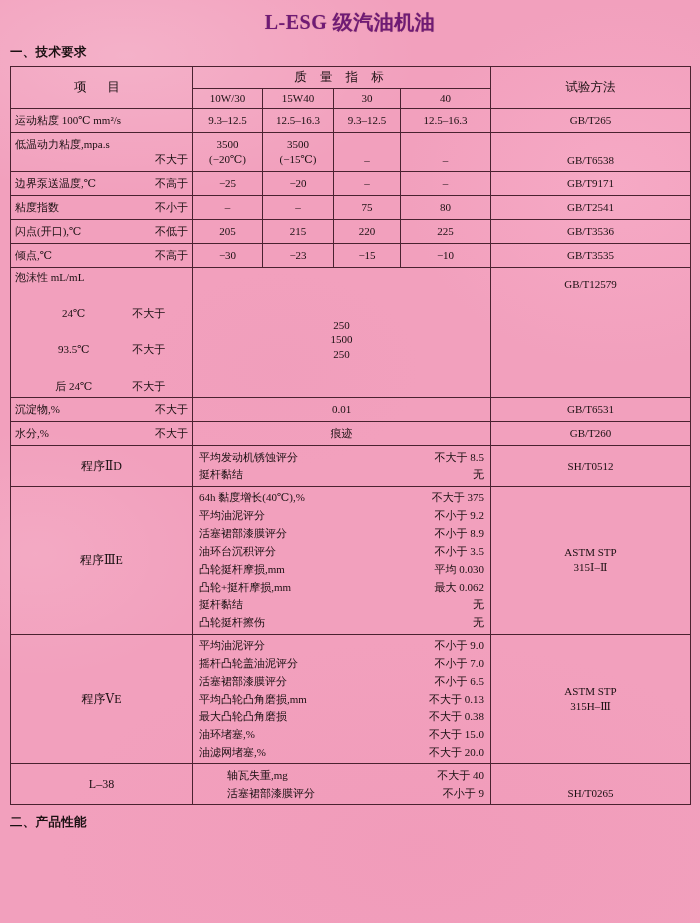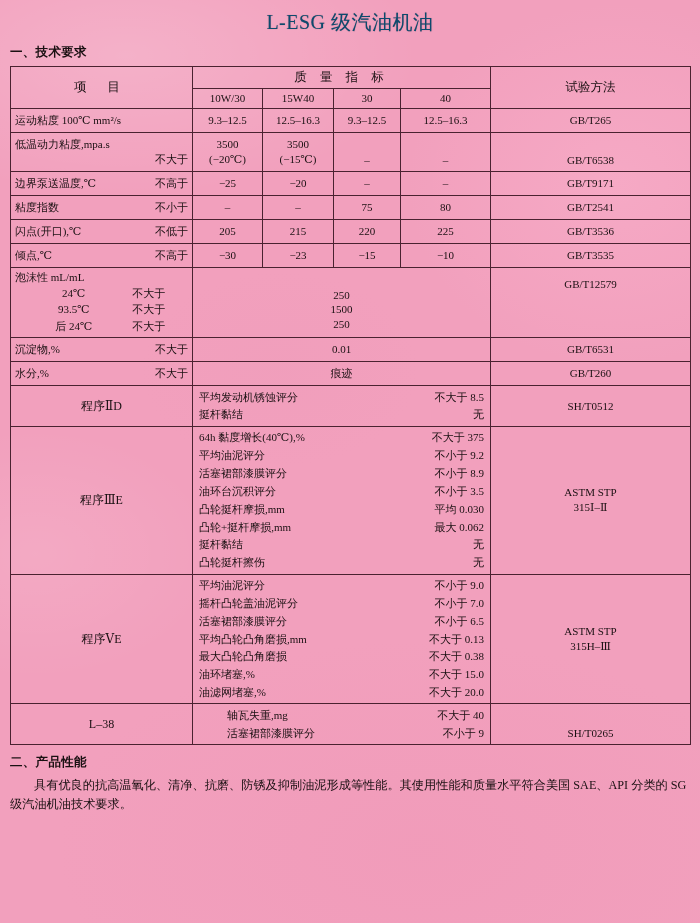--- a/index.html
+++ b/index.html
@@ -20,25 +20,25 @@
       radial-gradient(ellipse 520px 300px at 60% 92%, rgba(236,140,175,.22), transparent 70%),
       radial-gradient(ellipse 260px 180px at 5% 60%, rgba(255,255,255,.10), transparent 70%),
       radial-gradient(ellipse 200px 140px at 40% 40%, rgba(233,150,182,.18), transparent 70%);
     mix-blend-mode:normal;
   }
   .page{position:relative;z-index:2;padding:0 10px;}
 
   .doc-title{
     text-align:center;
     font-size:20px;
-    font-weight:normal;
+    font-weight:bold;
     letter-spacing:.5px;
     padding-top:9px;
     padding-bottom:4px;
-    color:#0c4a6e;
+    color:#701a75;
     text-shadow:0 0 1px rgba(40,15,25,.35);
   }
   .sec-head{
     font-size:12.5px;
     font-weight:bold;
     margin:4px 0 5px 0;
     letter-spacing:.3px;
     font-family:"DejaVu Sans","Liberation Sans",sans-serif;
   }
   .body-p{
@@ -82,21 +82,21 @@
   .item-2line{position:relative;height:34px;}
   .lim{ float:right; }
 
   
   .prog-label{text-align:center;font-size:12px;}
   .plist{list-style:none;margin:0;padding:0;}
   .plist li{display:flex;justify-content:space-between;padding:1.5px 2px;font-size:11px;}
   .plist li .pname{text-align:left;}
   .plist li .pval{text-align:right;min-width:74px;}
   .method-2{text-align:center;font-size:11px;line-height:1.7;}
-  .foam-line{display:flex;align-items:center;padding:1px 0;}
+  .foam-line{display:flex;align-items:center;padding:1px 0;margin-top:20px;}
   .foam-line .fname{width:118px;text-align:center;}
   .foam-line .flim{width:56px;text-align:left;}
 </style>
 </head>
 <body>
 
 <div class="paper-noise"></div>
 
 <div class="page">
 
@@ -363,16 +363,15 @@
           </ul>
         </td>
         <td class="method-2" style="vertical-align:bottom;padding-bottom:3px;">
           <div>SH/T0265</div>
         </td>
       </tr>
     </tbody>
   </table>
 
   <div class="sec-head" style="margin-top:9px">二、产品性能</div>
-  <div class="body-p">具有优良的抗高温氧化、清净、抗磨、防锈及抑制油泥形成等性能。其使用性能和质量水平符合美国 SAE、API 分类的 SG 级汽油机油技术要求。</div>
 
 
 </div>
 
 </body></html>

